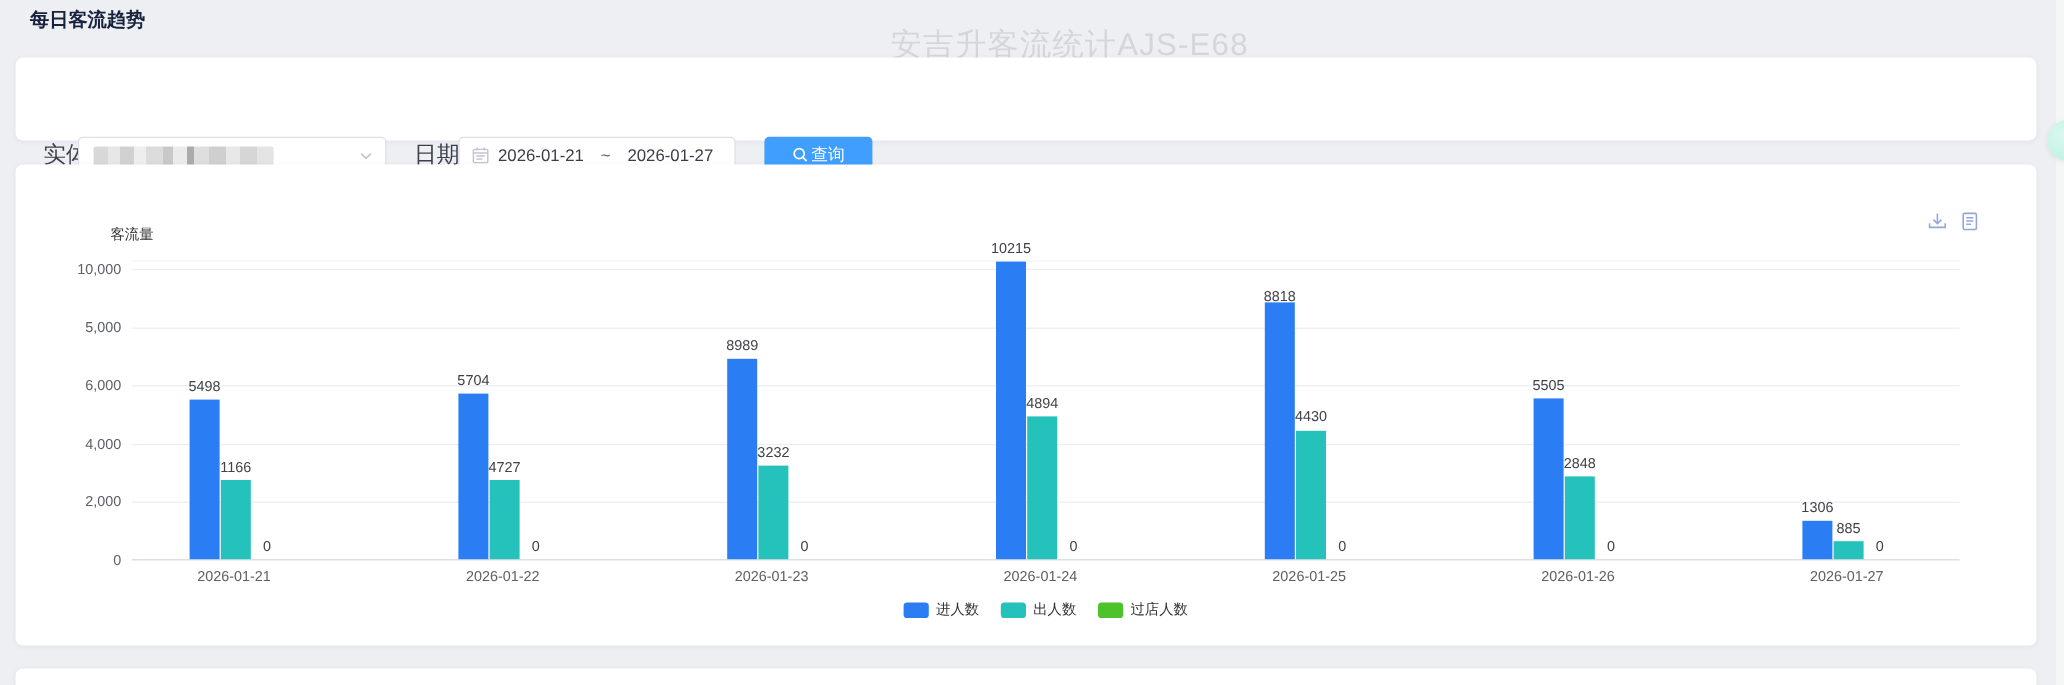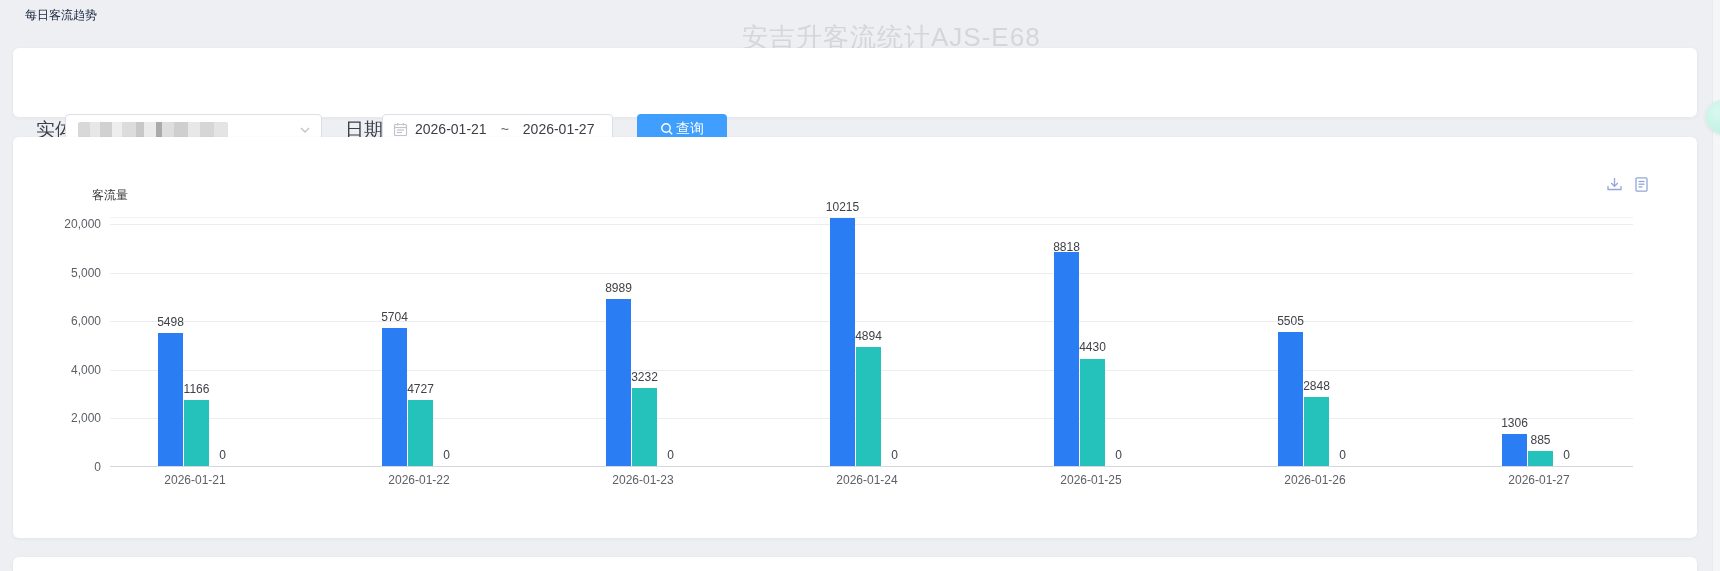--- a/index.html
+++ b/index.html
@@ -5,21 +5,21 @@
   * { margin:0; padding:0; box-sizing:border-box; }
   html,body { width:1720px; height:571px; overflow:hidden; }
   body {
     position:relative;
     background:#edeff3;
     font-family:"Liberation Sans","DejaVu Sans",sans-serif;
     color:#333;
   }
   .page-title {
     position:absolute; left:25px; top:7px;
-    font-size:12px; font-weight:normal; color:#17233d;
+    font-size:16px; font-weight:bold; color:#17233d;
   }
   .watermark {
     position:absolute; left:742px; top:20px; width:300px;
     font-size:26px; color:#d6d6d9; letter-spacing:1px;
     white-space:nowrap; user-select:none;
   }
   .card {
     position:absolute; left:13px; width:1684px;
     background:#ffffff; border-radius:6px;
     box-shadow:0 1px 4px rgba(31,45,61,.05);
@@ -213,24 +213,38 @@
       <div class="bar-value-label" style="left: 1202.5px; bottom: 4px;">0</div>
       <div class="bar-value-label" style="left: 1426.5px; bottom: 4px;">0</div>
       <div class="x-tick-label" style="left: 30px;">2026-01-21</div>
       <div class="x-tick-label" style="left: 254px;">2026-01-22</div>
       <div class="x-tick-label" style="left: 478px;">2026-01-23</div>
       <div class="x-tick-label" style="left: 702px;">2026-01-24</div>
       <div class="x-tick-label" style="left: 926px;">2026-01-25</div>
       <div class="x-tick-label" style="left: 1150px;">2026-01-26</div>
       <div class="x-tick-label" style="left: 1374px;">2026-01-27</div>
     </div>
+  <div class="chart-legend">
+      <div class="legend-item">
+        <span class="legend-chip" style="background: rgb(42, 125, 242);"></span>
+        <span class="legend-label">进人数</span>
+      </div>
+      <div class="legend-item">
+        <span class="legend-chip" style="background: rgb(37, 194, 187);"></span>
+        <span class="legend-label">出人数</span>
+      </div>
+      <div class="legend-item">
+        <span class="legend-chip" style="background: rgb(76, 195, 42);"></span>
+        <span class="legend-label">过店人数</span>
+      </div>
+    </div>
 <div class="y-tick-label" style="top: 323px;">0</div>
     <div class="y-tick-label" style="top: 274.45px;">2,000</div>
     <div class="y-tick-label" style="top: 225.9px;">4,000</div>
     <div class="y-tick-label" style="top: 177.35px;">6,000</div>
     <div class="y-tick-label" style="top: 128.8px;">5,000</div>
-    <div class="y-tick-label" style="top: 80.25px;">20,000</div>
+    <div class="y-tick-label" style="top: 80.25px;">10,000</div>
   </div>
 
 <div class="card bottom-card"></div>
 
 <div class="scrollbar-track"></div>
 <div class="float-button"></div>
 
 </body></html>

